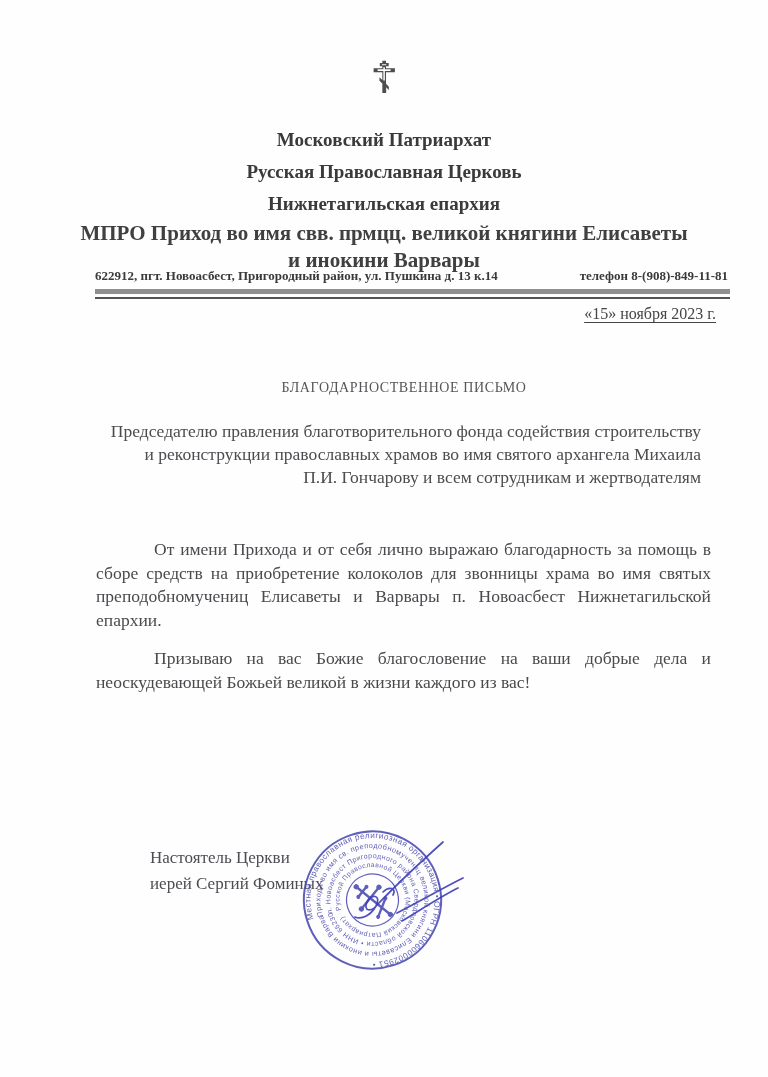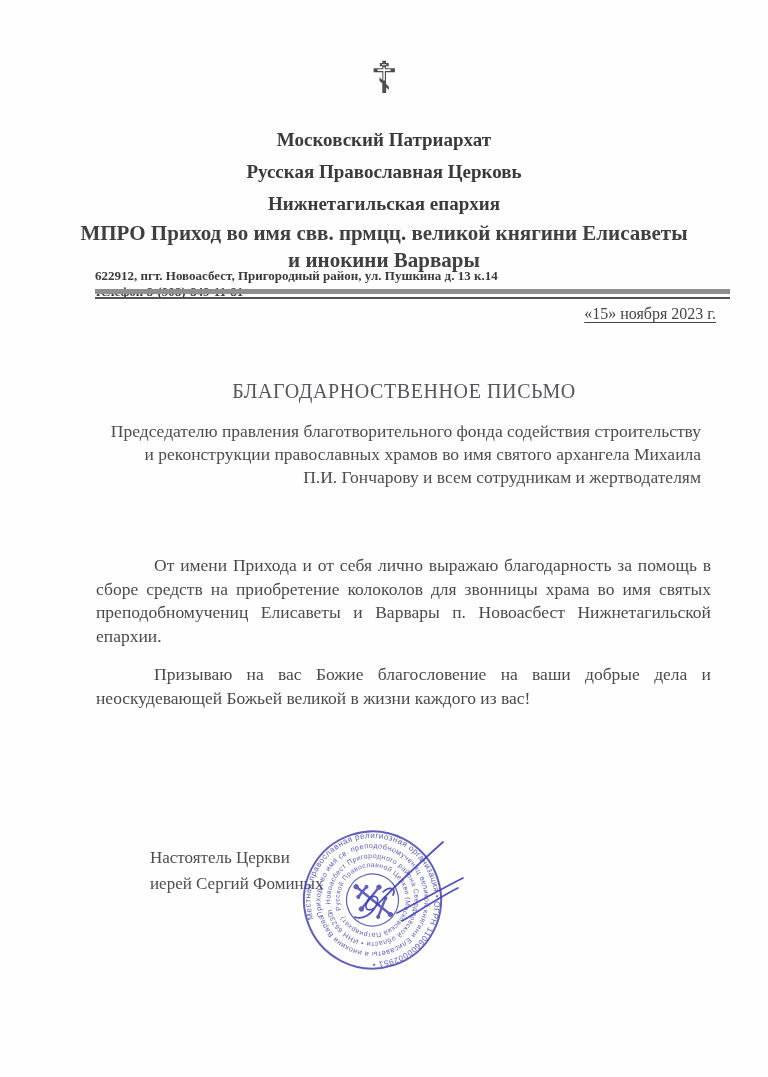--- a/index.html
+++ b/index.html
@@ -39,21 +39,20 @@
     color: #404040;
   }
   .addr-row {
     position: absolute;
     top: 268px; left: 95px; right: 40px;
     display: flex;
     justify-content: space-between;
     font-weight: bold;
     font-size: 13px;
     color: #3a3a3c;
-    flex-direction: column;
   }
   .rule-thick {
     position: absolute;
     top: 289px; left: 95px; right: 38px;
     height: 5px;
     background: #8f8f90;
   }
   .rule-thin {
     position: absolute;
     top: 297px; left: 95px; right: 38px;
@@ -67,35 +66,35 @@
     color: #454547;
     text-decoration: underline;
     text-underline-offset: 3px;
     text-align: center;
   }
   
   .letter-title {
     position: absolute;
     top: 380px; left: 95px; width: 618px;
     text-align: center;
-    font-size: 20px;
+    font-size: 14px;
     letter-spacing: 0.6px;
     color: #55555a;
   }
   .addressee {
     position: absolute;
     top: 420px; left: 109px; width: 592px;
     text-align: right;
     font-size: 17.5px;
     line-height: 23px;
     color: #4c4c50;
   }
   .body-block {
     position: absolute;
-    top: 538px; left: 96px; width: 615px; margin-top: 16px;
+    top: 538px; left: 96px; width: 615px;
   }
   .body-block p {
     margin: 0 0 15px 0;
     text-align: justify;
     text-indent: 58px;
     font-size: 17.5px;
     line-height: 23.5px;
     color: #4a4a4e;
   }
   

